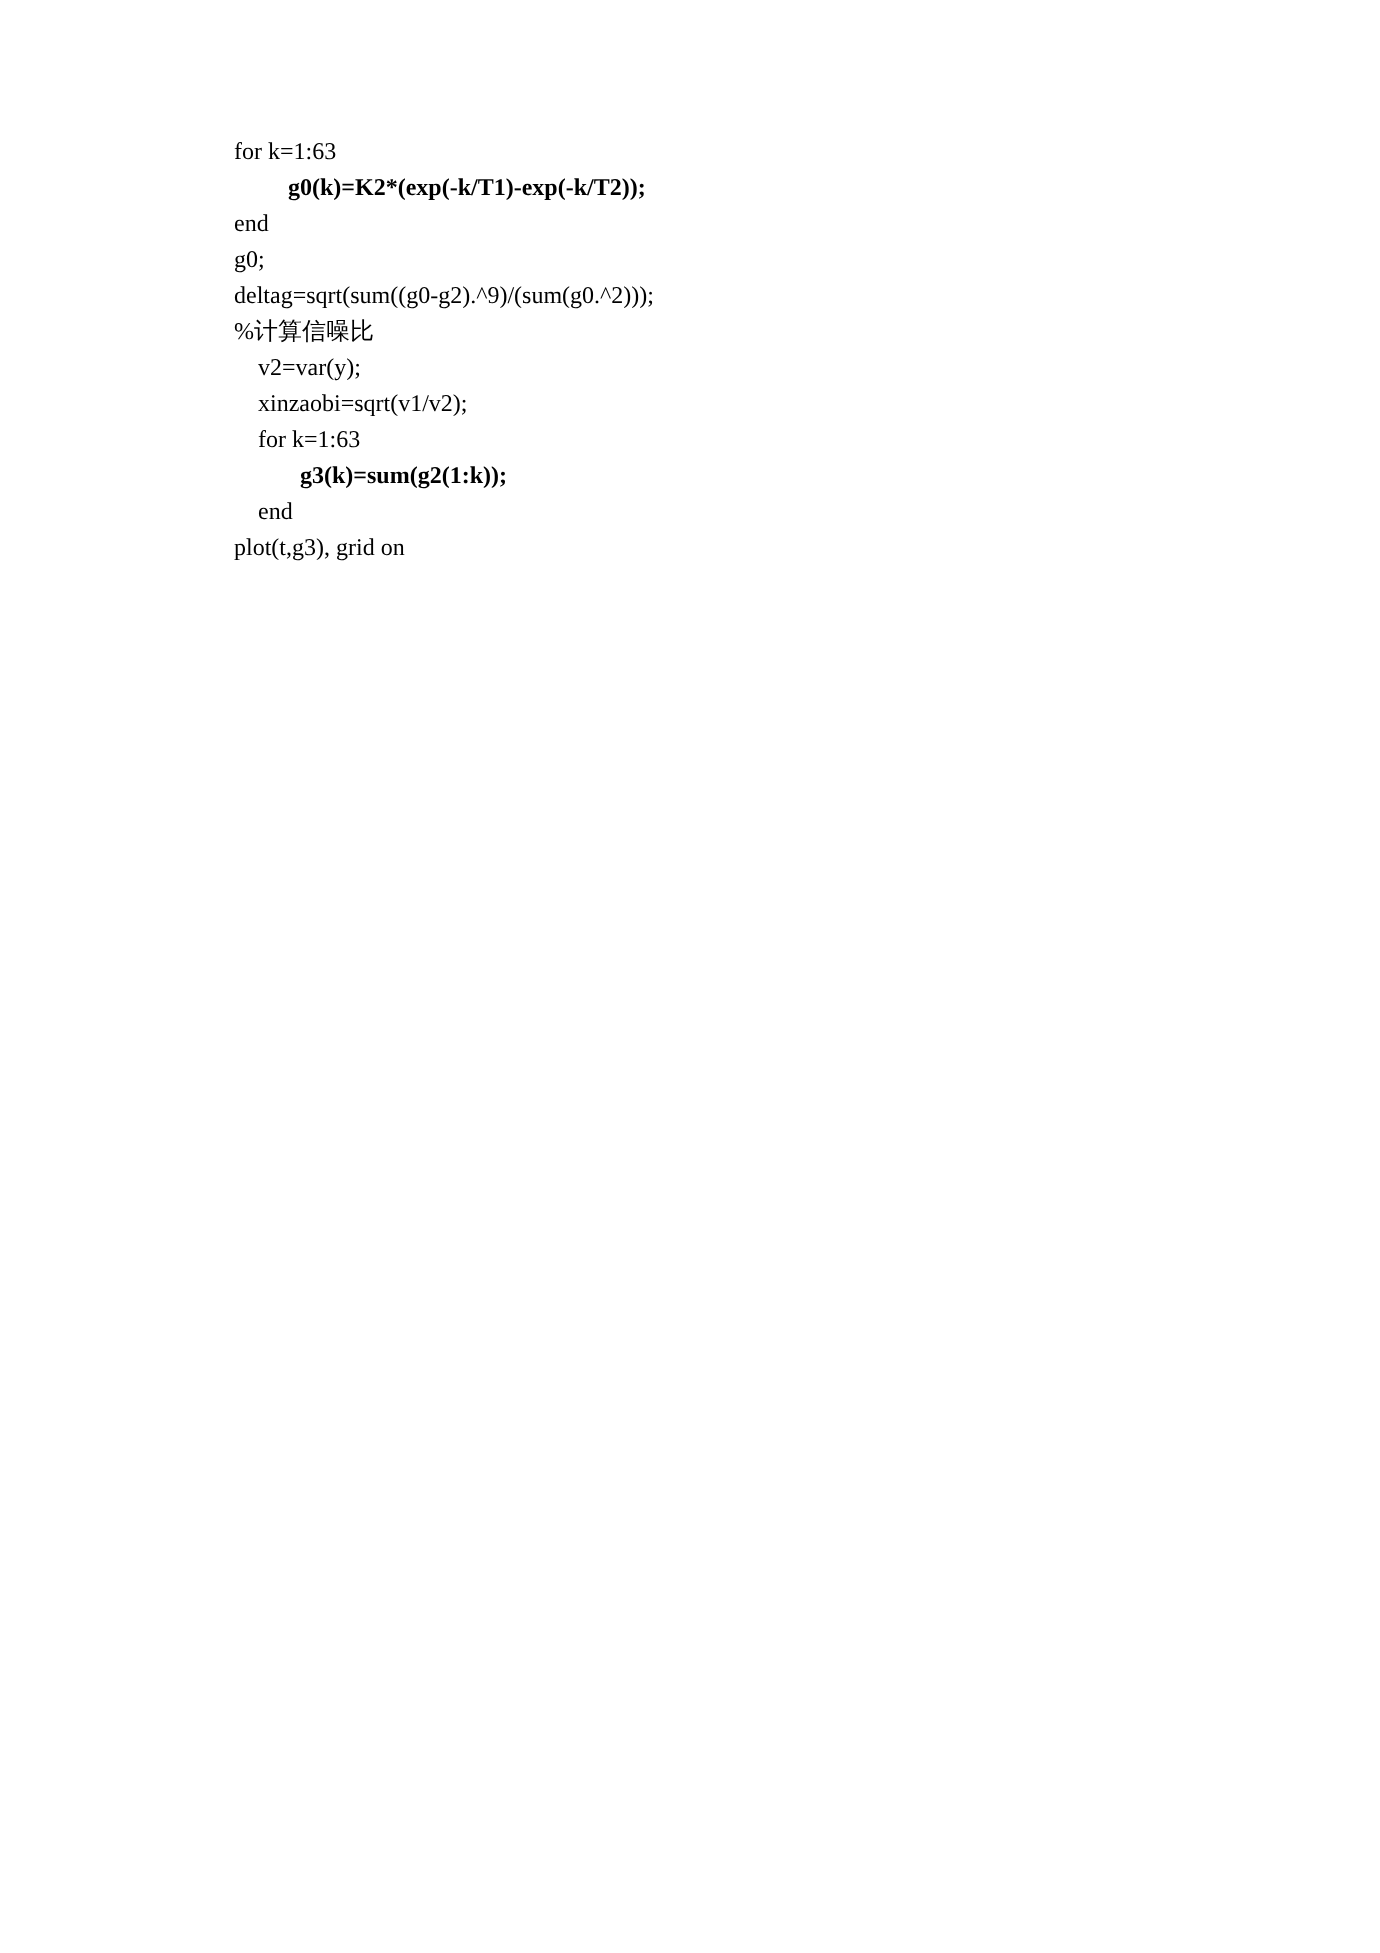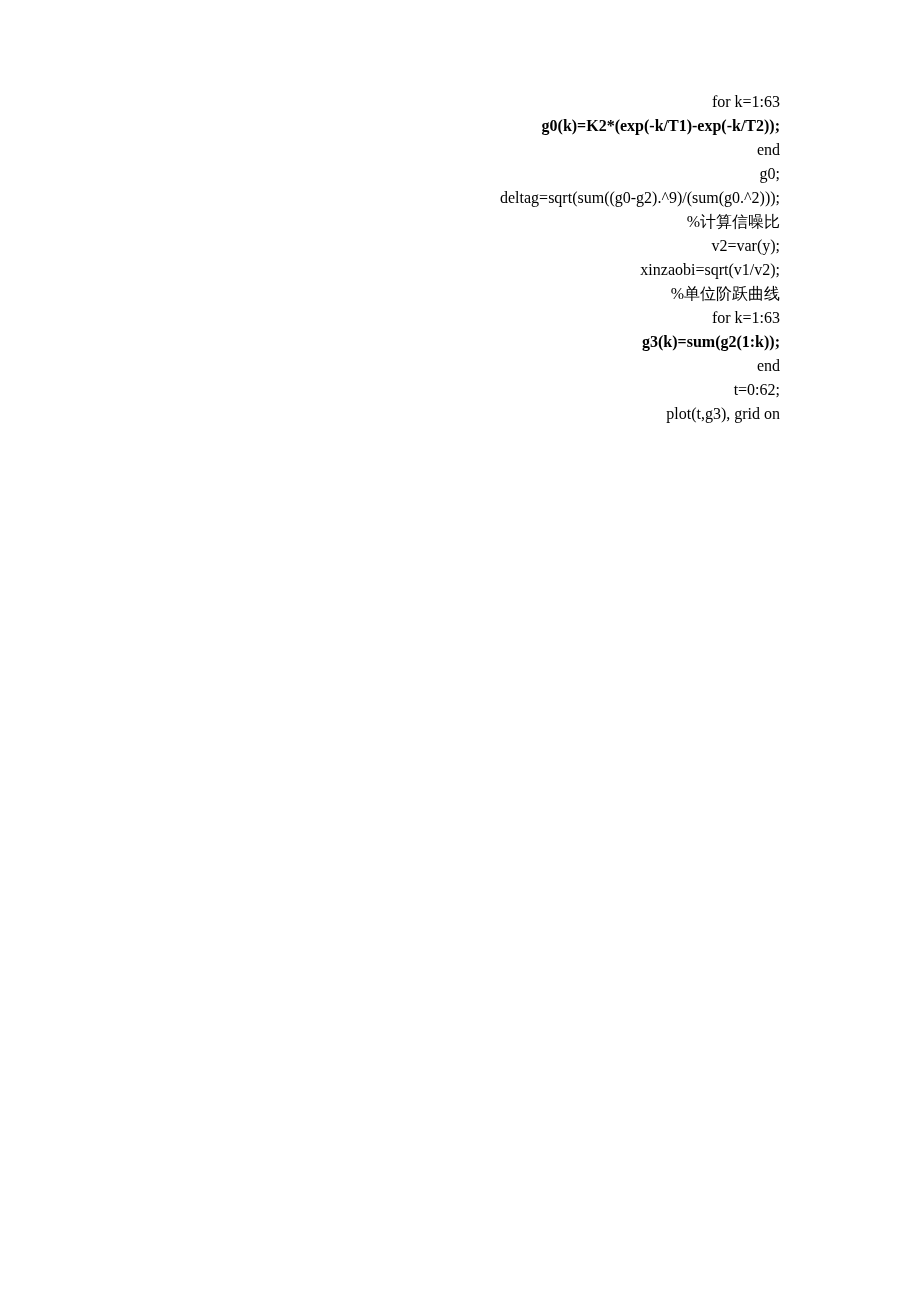--- a/index.html
+++ b/index.html
@@ -11,21 +11,20 @@
     font-family: "Times New Roman", "SimSun", serif;
     font-size: 16px;
     color: #000000;
     line-height: 1.5;
   }
   .page {
     padding: 90px 140px 0 156px;
   }
   .line {
     white-space: pre;
-    text-align: right;
   }
   .indent1 {
     padding-left: 36px;
     font-weight: bold;
   }
   .indent2 {
     padding-left: 16px;
   }
 </style>
 </head>
@@ -33,19 +32,17 @@
 
 <div class="page">
   <div class="line">for k=1:63</div>
   <div class="line indent1">g0(k)=K2*(exp(-k/T1)-exp(-k/T2));</div>
   <div class="line">end</div>
   <div class="line">g0;</div>
   <div class="line">deltag=sqrt(sum((g0-g2).^9)/(sum(g0.^2)));</div>
   <div class="line">%计算信噪比</div>
   <div class="line indent2">v2=var(y);</div>
   <div class="line indent2">xinzaobi=sqrt(v1/v2);</div>
-  <div class="line indent2">%单位阶跃曲线</div>
   <div class="line indent2">for k=1:63</div>
   <div class="line indent1">  g3(k)=sum(g2(1:k));</div>
   <div class="line indent2">end</div>
-  <div class="line">t=0:62;</div>
   <div class="line">plot(t,g3), grid on</div>
 </div>
 
 </body></html>

